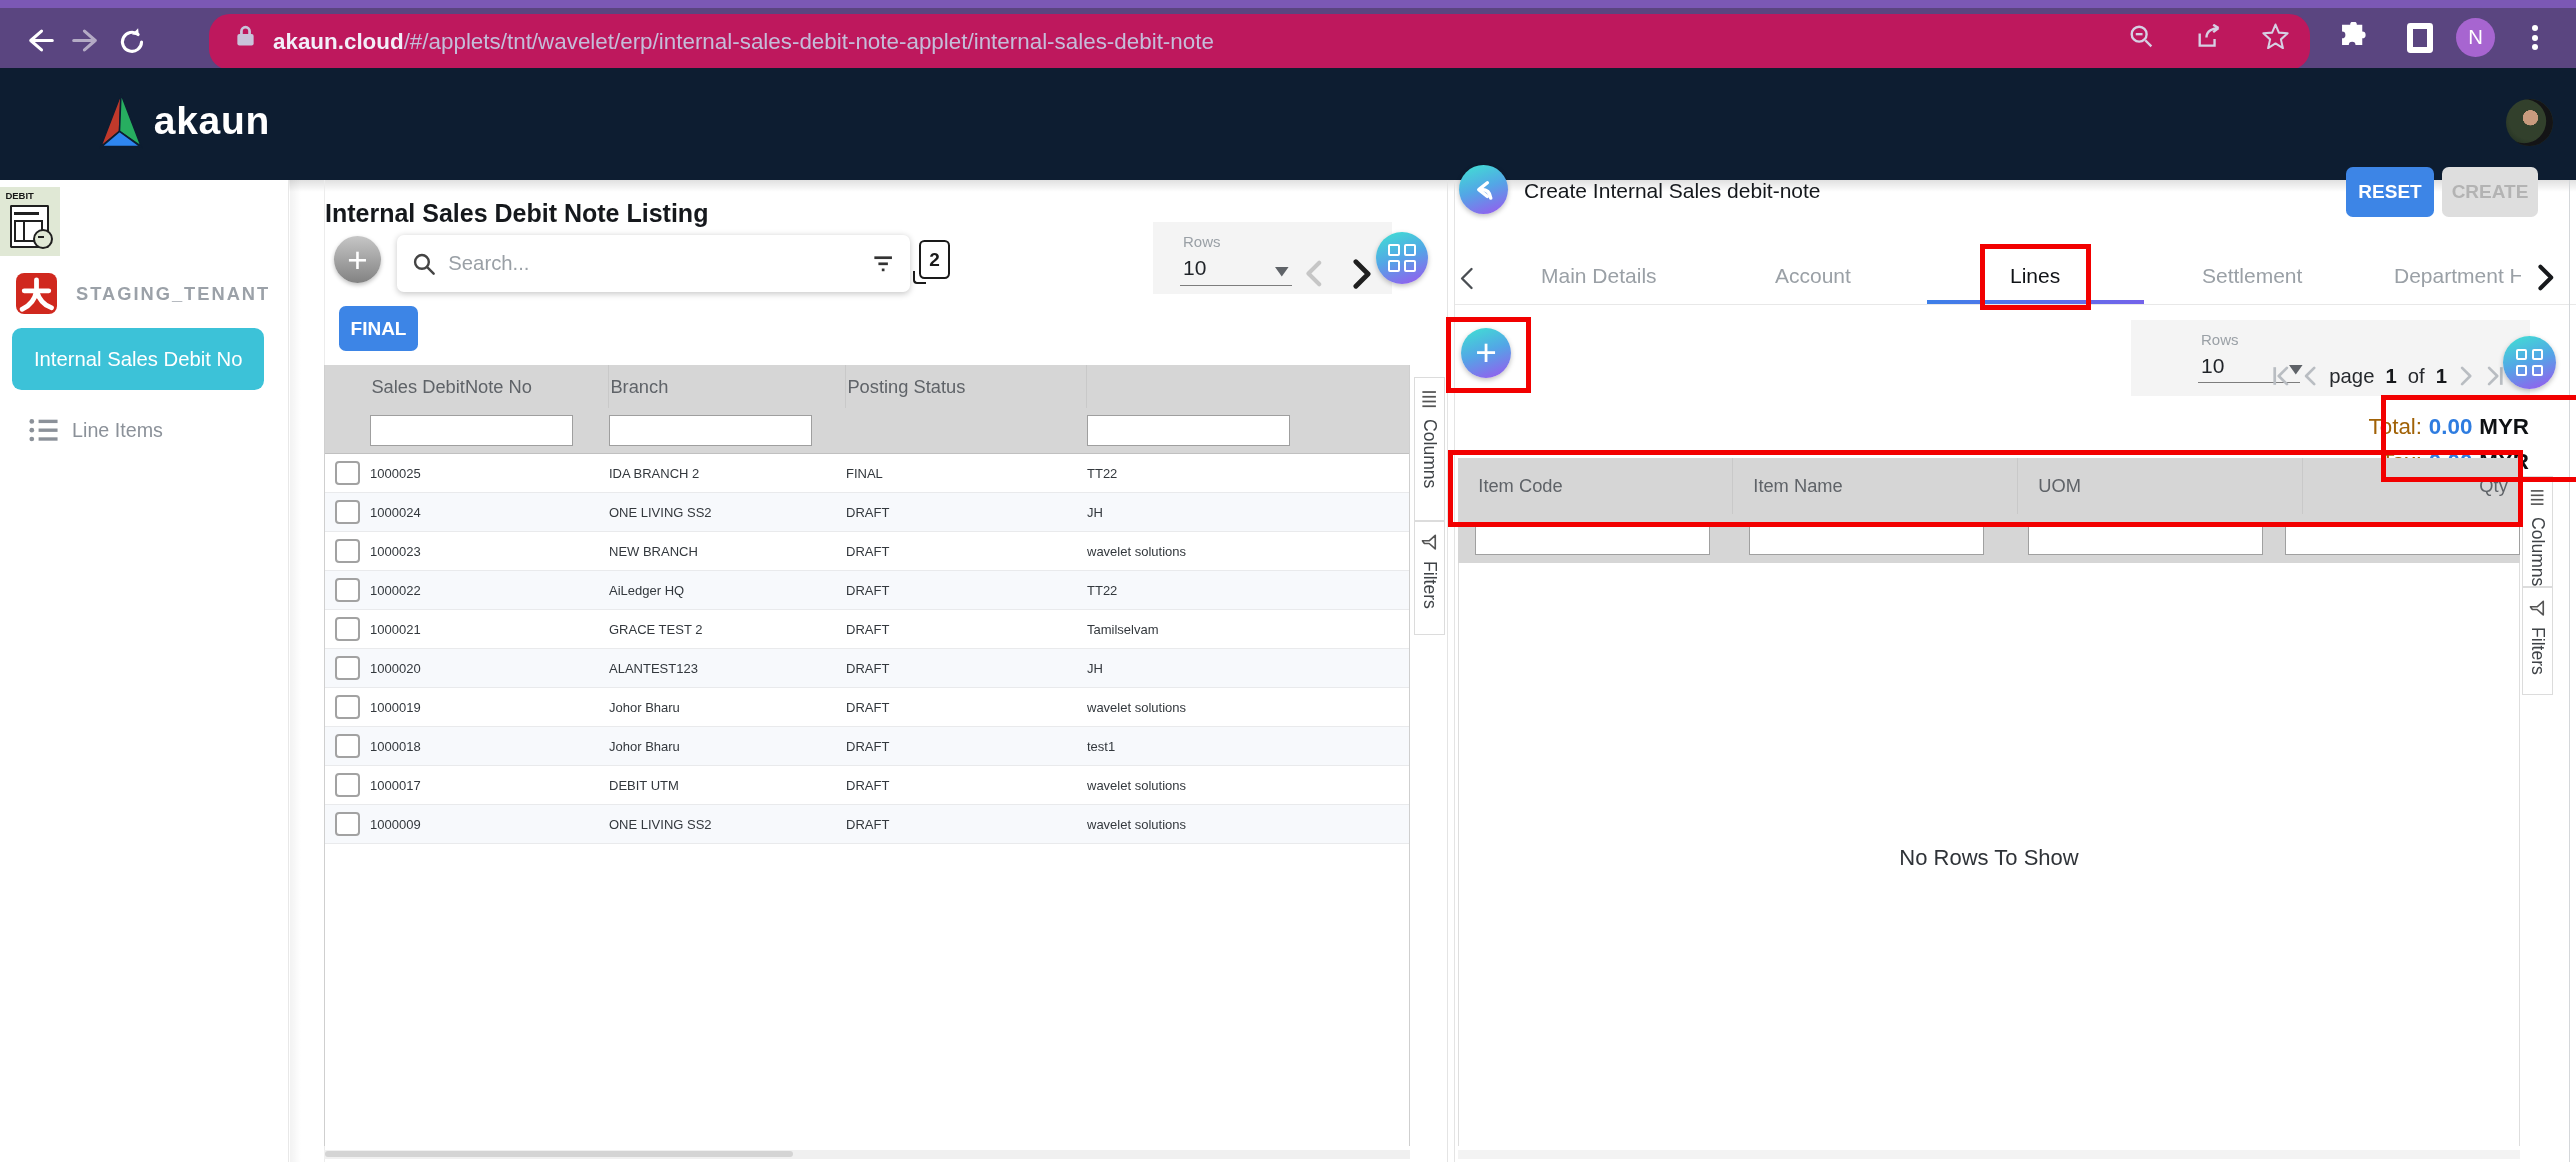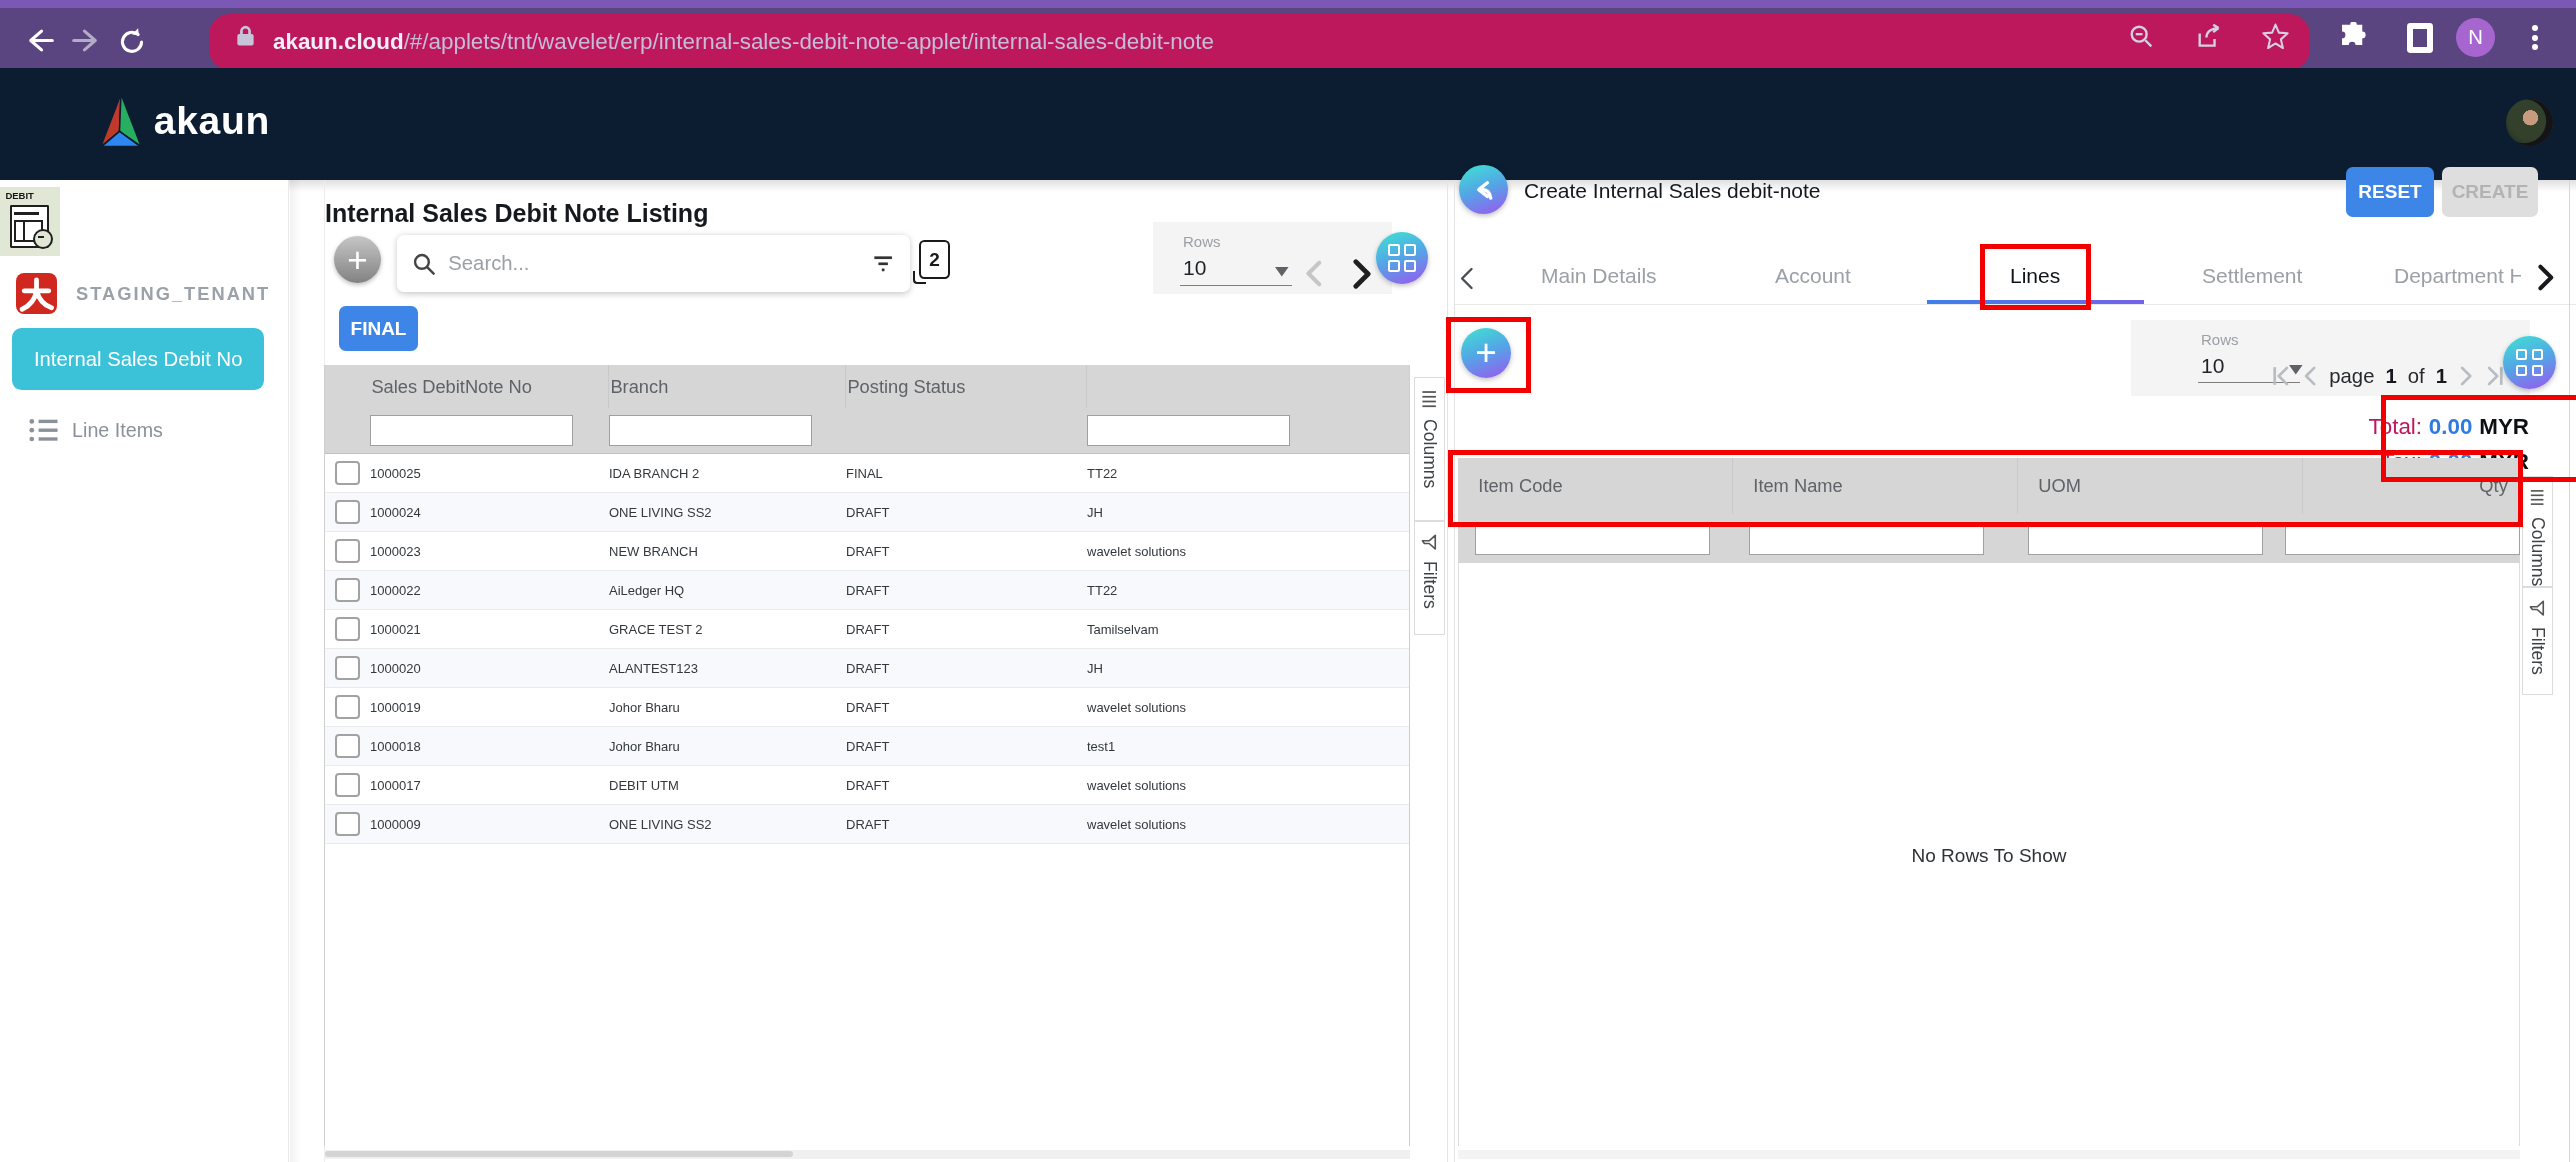--- a/index.html
+++ b/index.html
@@ -121,37 +121,37 @@
   .rtab{top:264px;font-size:21px;color:#9aa0a6;cursor:pointer;white-space:nowrap;}
   .rtab.active{color:#101317;}
   .tab-underline{left:1927px;top:300px;width:217px;height:5.4px;
      background:linear-gradient(90deg,#3d7fe8,#7463ea);}
   .plus-circle{left:1461px;top:328px;width:50px;height:50px;color:#fff;font-size:37px;font-weight:400;}
   .rows-band-r{left:2131px;top:320px;width:399px;height:76px;background:#f4f4f4;}
   .pager{left:2272px;top:365px;display:flex;align-items:flex-start;gap:11px;}
   .pager .ptxt{font-size:20.3px;color:#26292d;}
   .pager .pnum{font-size:20.3px;font-weight:700;color:#17191c;}
   .totals{display:flex;align-items:baseline;gap:6.8px;}
-  .tot-lbl{font-size:22.4px;color:#be185d;}
+  .tot-lbl{font-size:22.4px;color:#a16207;}
   .tot-val{font-size:22.4px;font-weight:700;color:var(--value-blue,#2e7ce0);}
   .tot-cur{font-size:22.4px;font-weight:700;color:#0e1114;}
   .rtable-head{left:1458px;top:458px;width:1062px;height:56px;background:#d6d6d6;display:flex;align-items:center;}
   .rhc{font-size:18.3px;color:#5f6368;height:100%;display:flex;align-items:center;border-right:0.7px solid #c9c9c9;box-sizing:border-box;}
   .rhc1{width:275px;padding-left:20.3px;}
   .rhc2{width:285px;padding-left:20.3px;}
   .rhc3{width:285px;padding-left:20.3px;}
   .rhc4{flex:1;border-right:none;justify-content:flex-end;padding-right:12.2px;}
   .rtable-filters{left:1458px;top:514px;width:1062px;height:49px;background:#d6d6d6;display:flex;align-items:center;}
   .rfc{height:100%;display:flex;align-items:center;justify-content:center;box-sizing:border-box;}
   .rfc1{width:275px;}.rfc2{width:285px;}.rfc3{width:285px;}.rfc4{flex:1;}
   .rfinput{width:235px;height:33px;border:1.4px solid #a0a0a0;background:#fff;font-size:17.6px;
      font-family:inherit;outline:none;padding:0 6.8px;box-sizing:border-box;}
   .rtable-body{left:1458px;top:563px;width:1062px;height:583px;background:#fff;
      border-left:0.7px solid #dedede;border-right:0.7px solid #dedede;}
-  .no-rows{left:1458px;top:845px;width:1062px;text-align:center;font-size:19px;color:#2f3338;}
+  .no-rows{left:1458px;top:845px;width:1062px;text-align:center;font-size:22px;color:#2f3338;}
   .rhscroll{left:1458px;top:1150px;width:1062px;height:8.8px;background:#f3f3f3;}
 
   
   .red-box{border:5.4px solid var(--annotation-red,#f20000);background:transparent;pointer-events:none;}
   .rb1{left:1980px;top:244px;width:111px;height:66px;}
   .rb2{left:1446px;top:317px;width:85px;height:76px;}
   .rb3{left:2381px;top:395px;width:203px;height:87px;}
   .rb4{left:1448px;top:450px;width:1075px;height:77px;}
 </style>
 </head>

